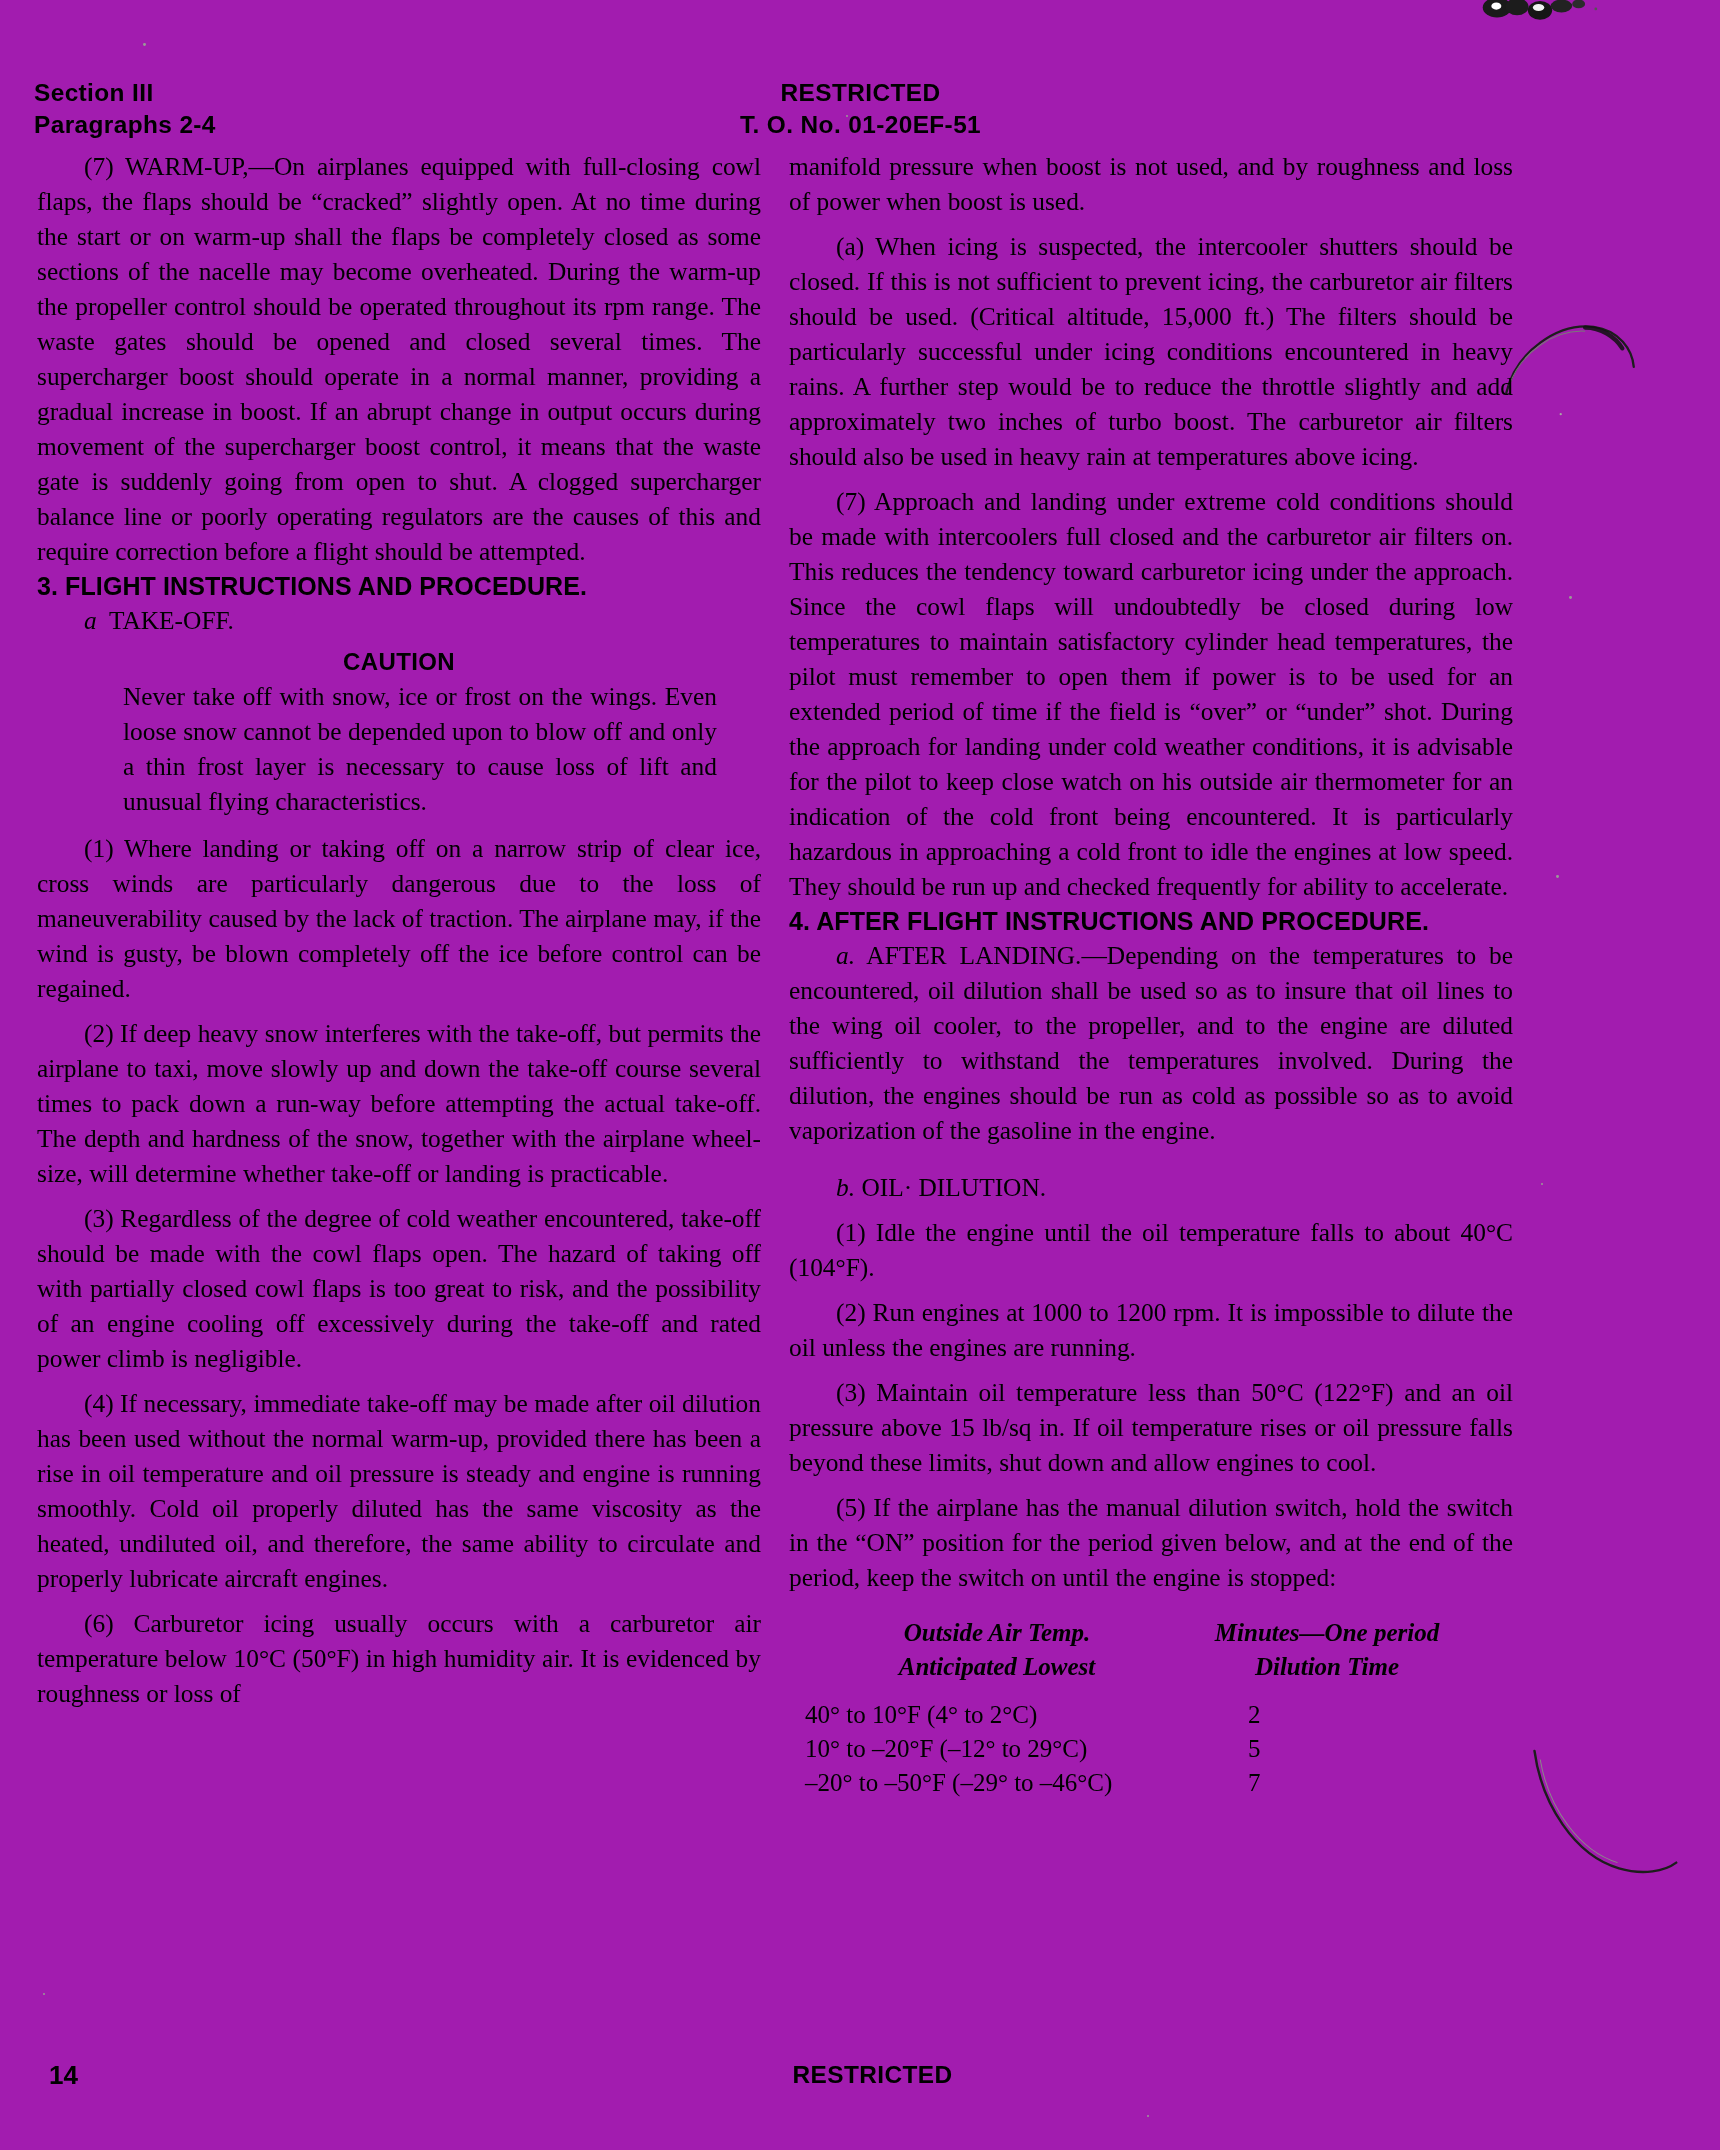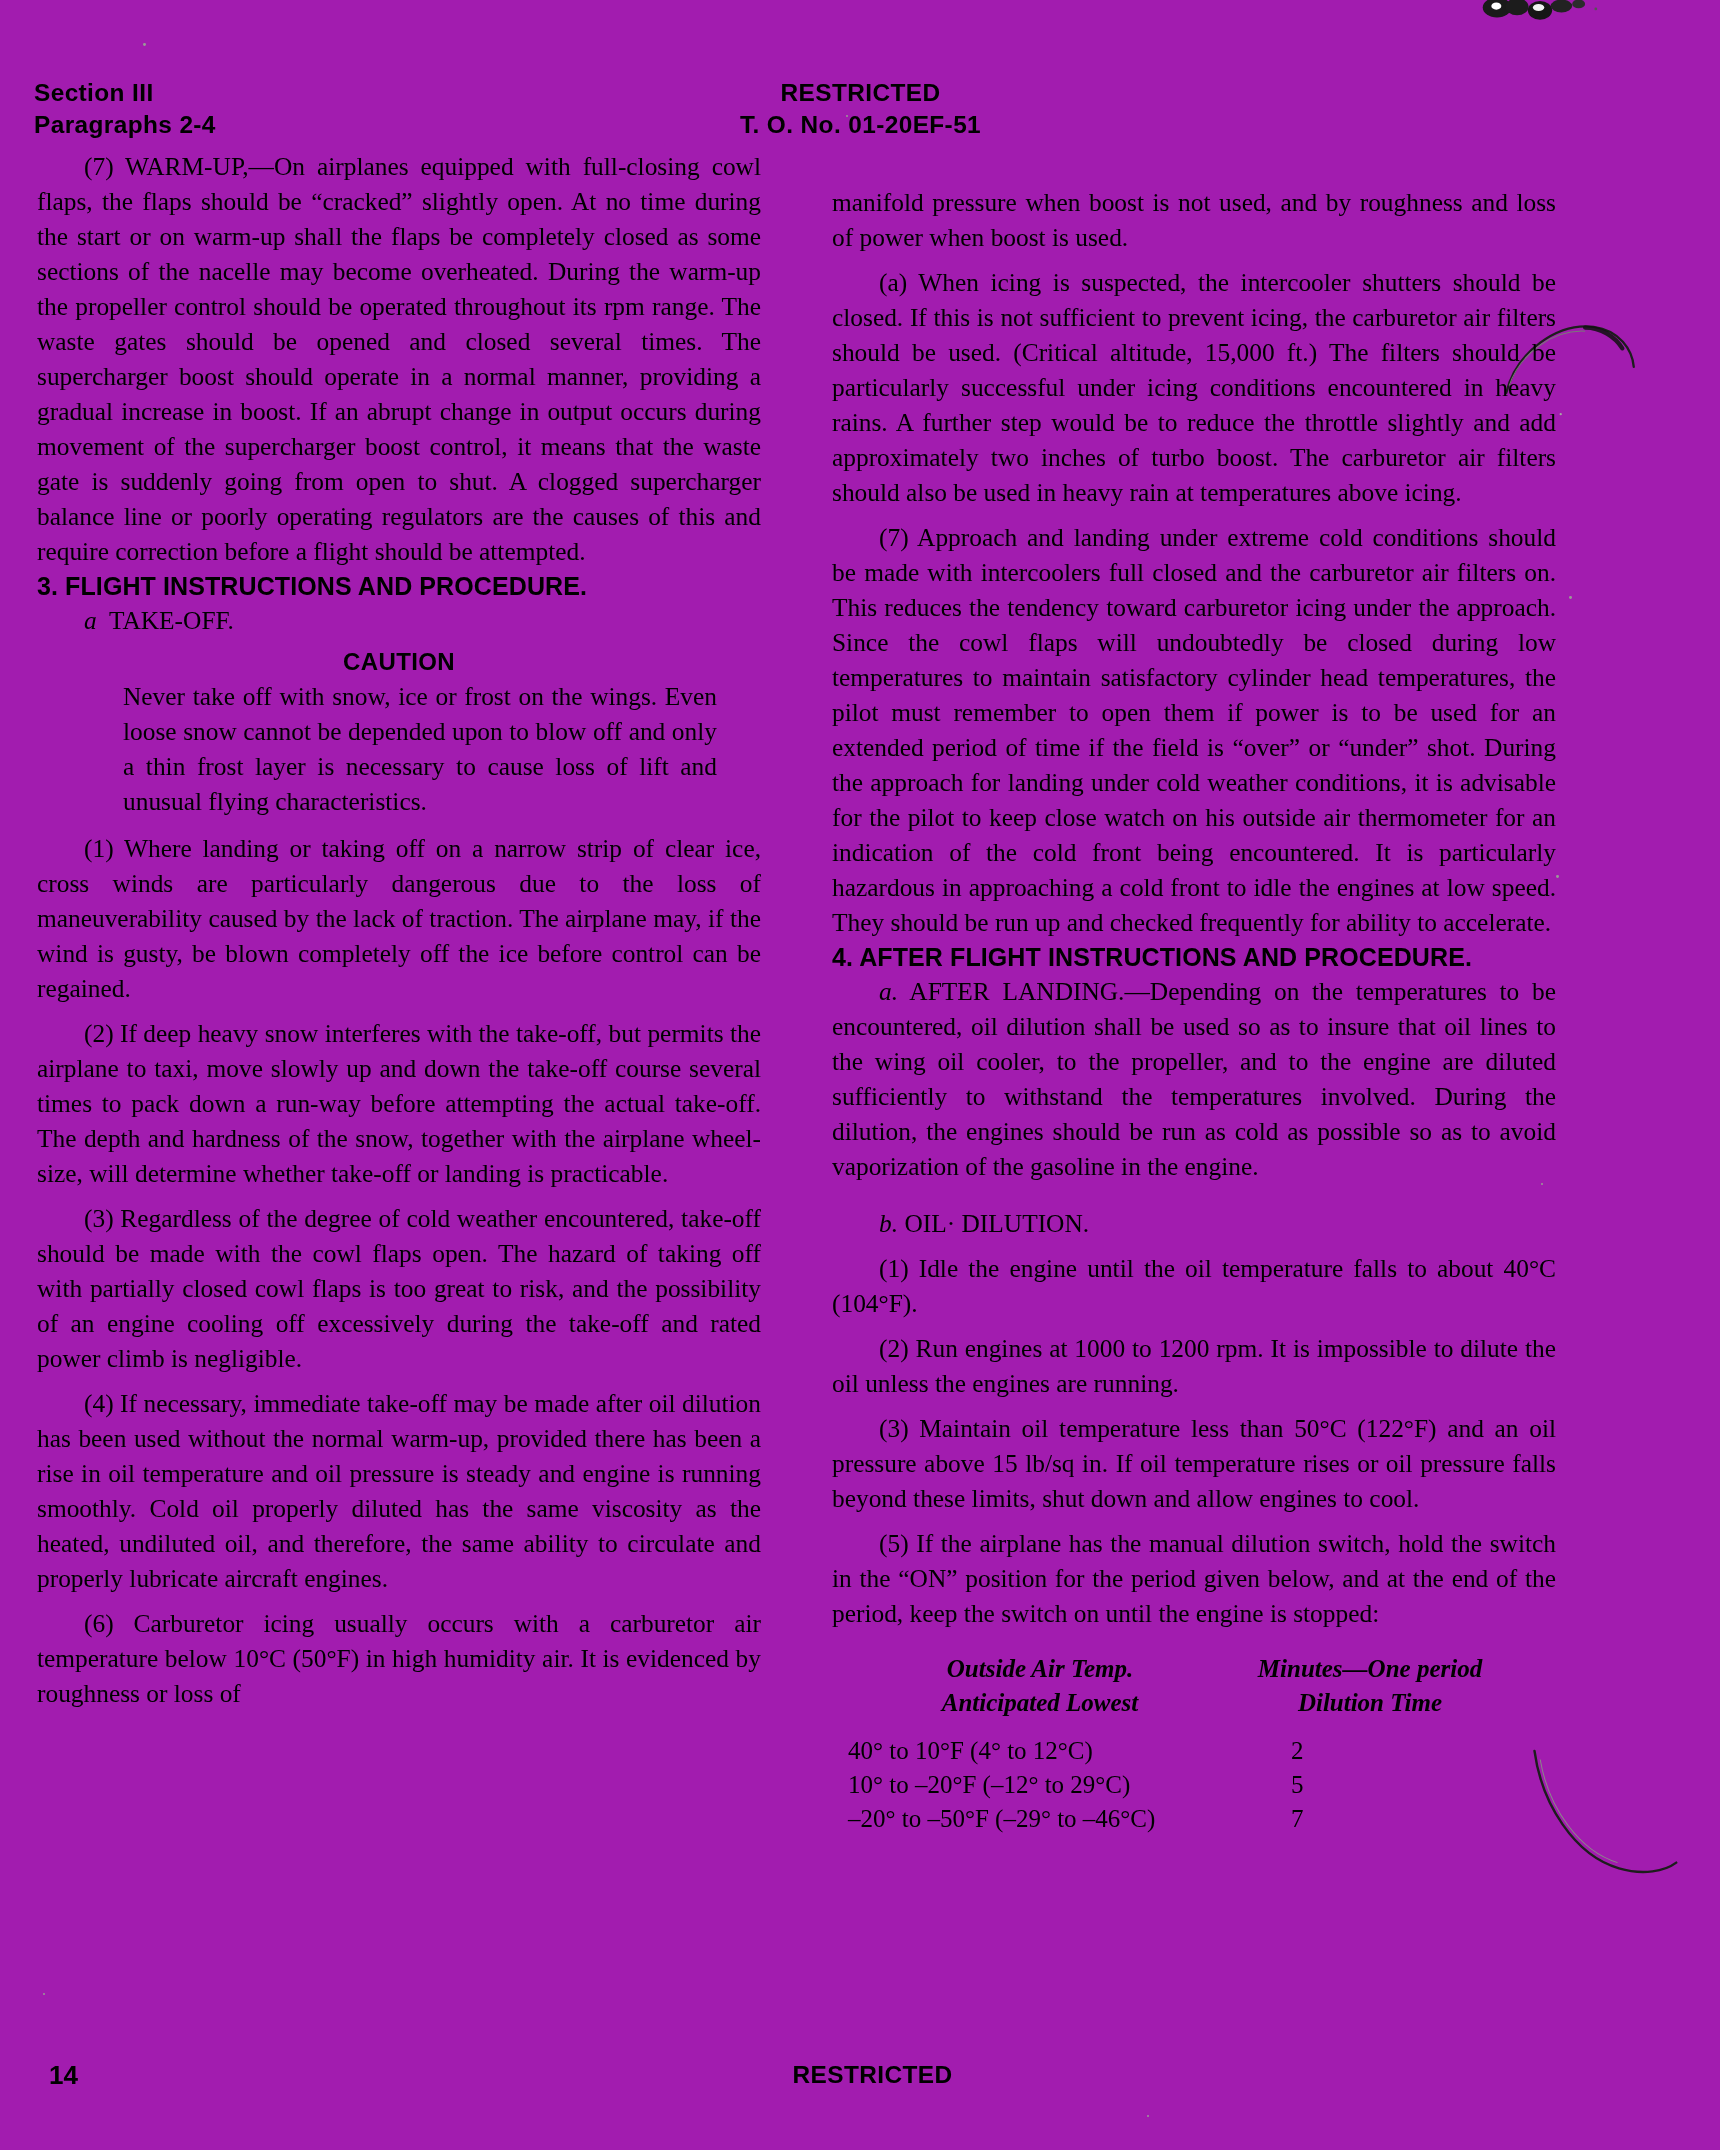--- a/index.html
+++ b/index.html
@@ -80,21 +80,21 @@
     top: 149px;
     width: 724px;
     font-size: 25.4px;
     line-height: 35px;
     text-align: justify;
     text-justify: inter-word;
     -webkit-hyphens: none;
     hyphens: none;
   }
   .col-left  { left: 37px; }
-  .col-right { left: 832px; margin-top: 36px; }
+  .col-right { left: 789px; }
 
   p.para {
     margin: 0;
     text-indent: 47px;
   }
   p.para.gap     { margin-top: 10px; }
   p.para.noindent{ text-indent: 0; }
 
   
   h2.section {
@@ -305,21 +305,21 @@
         <div class="dil-head-col-b">Minutes—One period</div>
       </div>
       <div class="dil-head-row dil-head">
         <div class="dil-head-col-a">Anticipated Lowest</div>
         <div class="dil-head-col-b">Dilution Time</div>
       </div>
 
       <div style="height:14.3px;"></div>
 
       <div class="dil-row">
-        <div class="dil-cell-range">40° to 10°F (4° to 12°C)</div>
+        <div class="dil-cell-range">40° to 10°F (4° to 2°C)</div>
         <div class="dil-cell-min">2</div>
       </div>
       <div class="dil-row">
         <div class="dil-cell-range">10° to –20°F (–12° to 29°C)</div>
         <div class="dil-cell-min">5</div>
       </div>
       <div class="dil-row">
         <div class="dil-cell-range">–20°  to –50°F (–29°  to –46°C)</div>
         <div class="dil-cell-min">7</div>
       </div>

